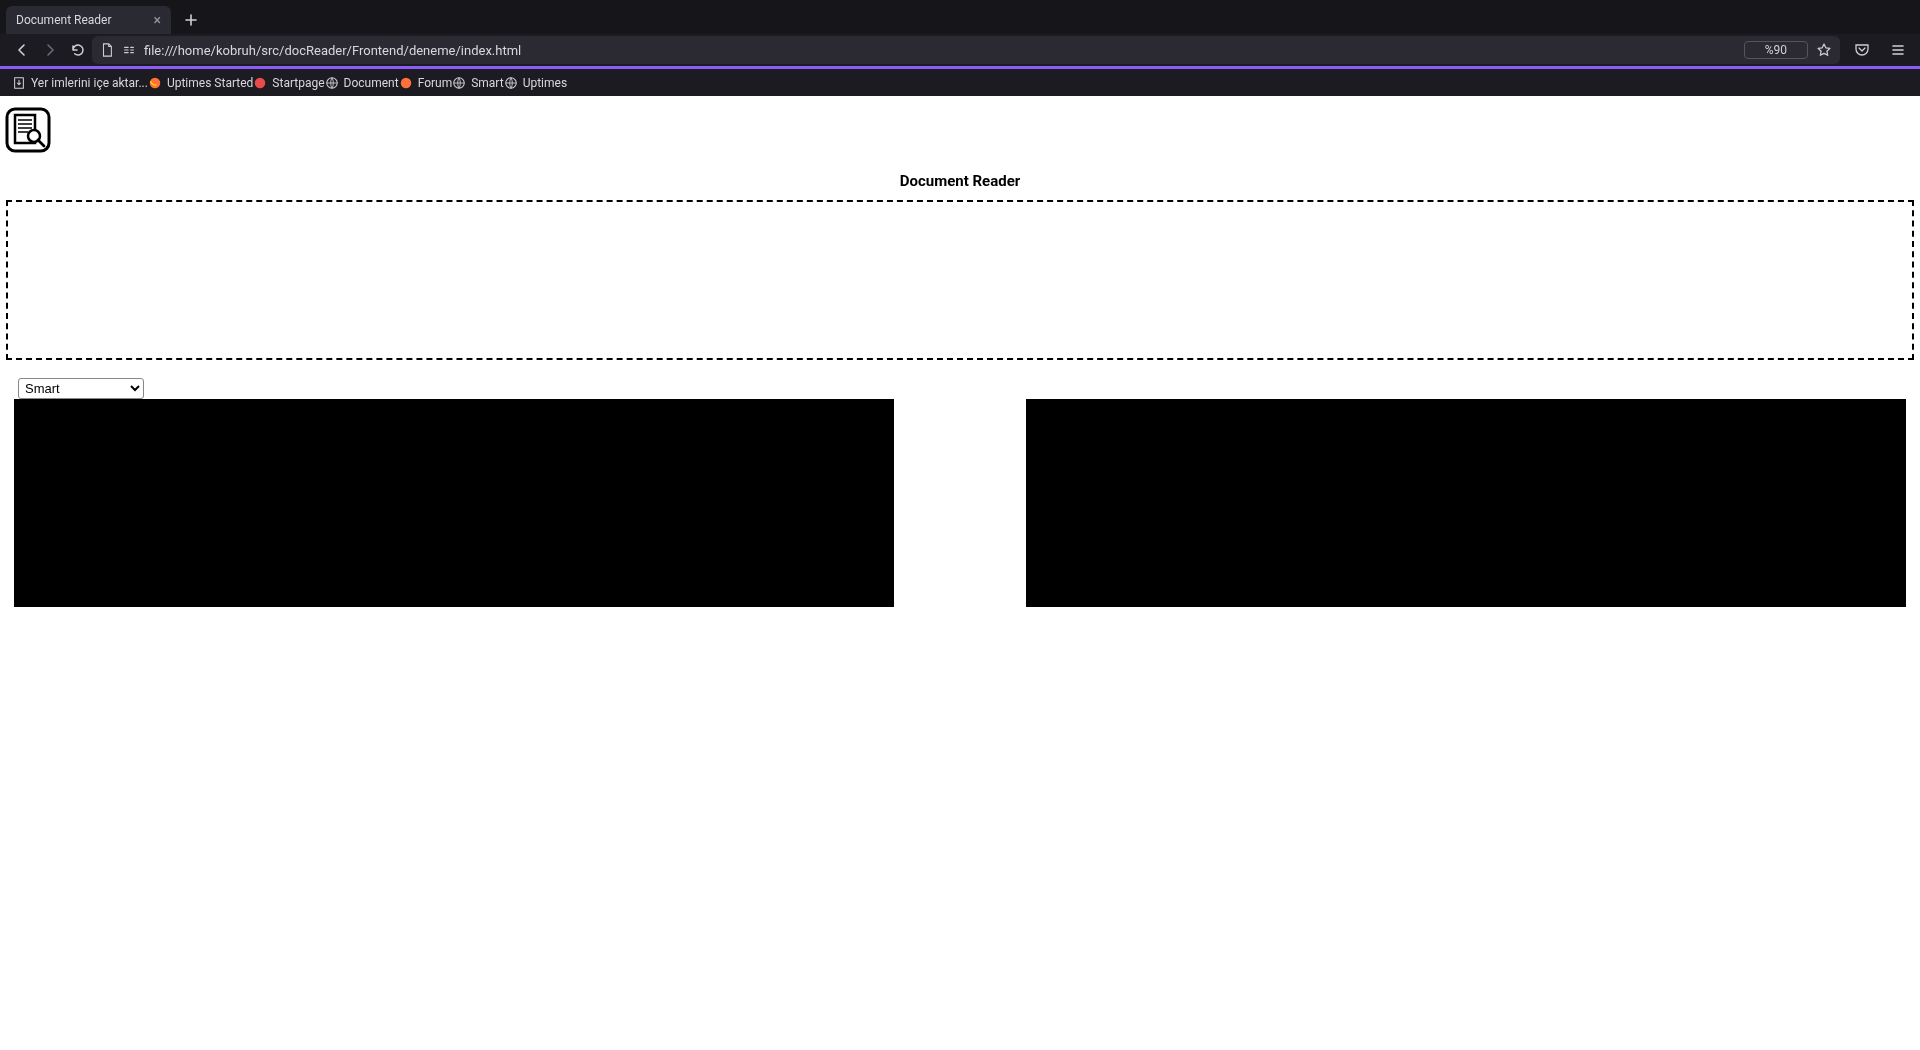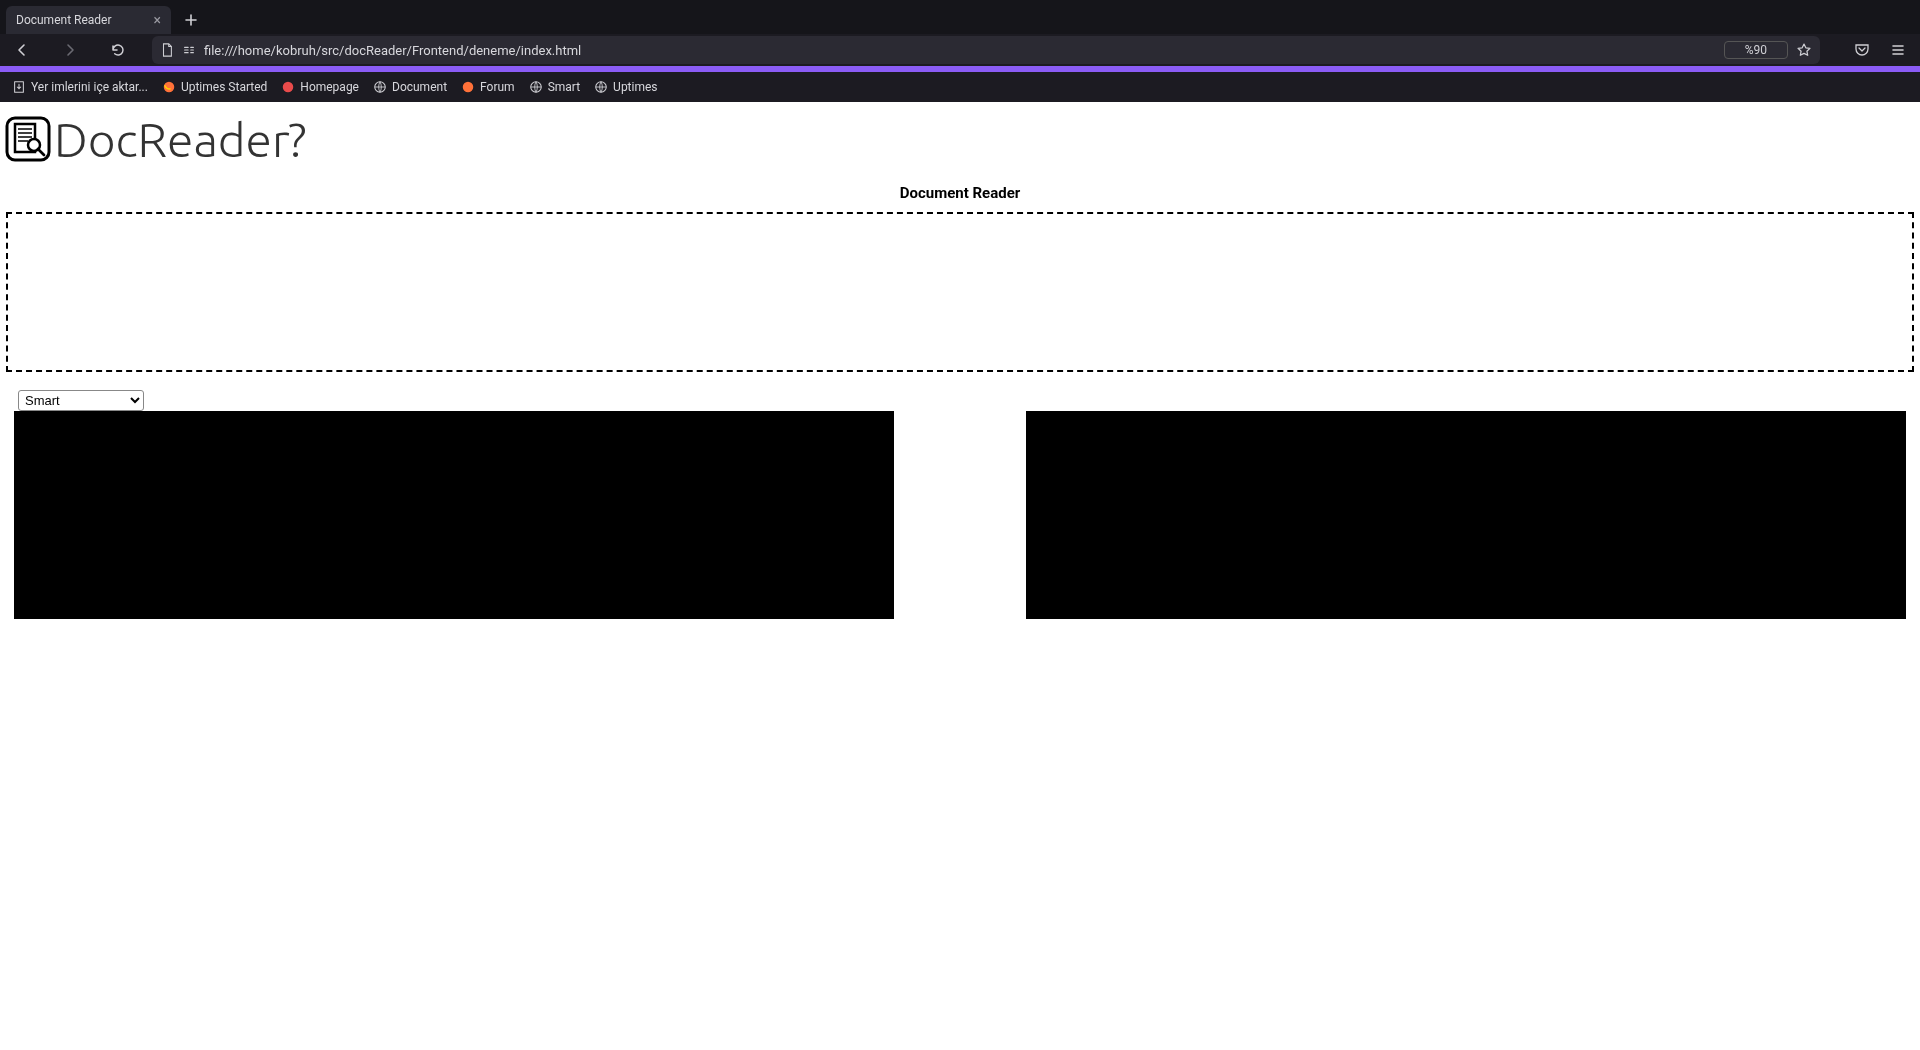--- a/index.html
+++ b/index.html
@@ -8,33 +8,33 @@
     
     .chrome { background: #15151a; color: #cfcfd4; display: flex; flex-direction: column; }
 
     
     .tabstrip { height: 34px; display: flex; align-items: flex-end; padding-left: 6px; gap: 6px; }
     .tab { background: #2a2a33; border-radius: 6px 6px 0 0; height: 28px; width: 165px; display: flex; align-items: center; padding: 0 10px; font-size: 12px; color: #d7d7dc; position: relative; }
     .tab .close { margin-left: auto; color: #9a9aa2; font-size: 14px; cursor: pointer; }
     .newtab { width: 28px; height: 28px; display: flex; align-items: center; justify-content: center; color: #cfcfd4; font-size: 16px; cursor: pointer; }
 
     
-    .toolbar { height: 32px; background: #1c1b22; display: flex; align-items: center; gap: 20px; padding: 0 8px; }
+    .toolbar { height: 32px; background: #1c1b22; display: flex; align-items: center; gap: 0; padding: 0 8px; }
     .toolbar .navbtn { width: 28px; height: 28px; display: flex; align-items: center; justify-content: center; color: #cfcfd4; border-radius: 4px; cursor: pointer; }
     .toolbar .navbtn.dim { color: #6a6a72; }
     .addressbar { flex: 1; background: #2b2a33; height: 28px; border-radius: 6px; display: flex; align-items: center; padding: 0 8px; gap: 8px; font-size: 13px; color: #d7d7dc; }
     .addressbar .url { flex: 1; white-space: nowrap; overflow: hidden; text-overflow: ellipsis; }
     .addressbar .pct { font-size: 12px; color: #cfcfd4; border: 1px solid #555; border-radius: 4px; padding: 1px 20px; }
     .addressbar svg.ico { flex-shrink: 0; }
 
     .right-icons { display: flex; align-items: center; gap: 8px; margin-left: 8px; }
     .right-icons .navbtn { width: 28px; height: 28px; }
 
     
-    .bmbar { height: 36px; background: #1c1b22; display: flex; align-items: center; gap: 14px; padding: 0 12px; border-top: 6px solid #8b5cf6; font-size: 12px; }
+    .bmbar { height: 30px; background: #1c1b22; display: flex; align-items: center; padding: 0 12px; border-top: 3px solid #8b5cf6; font-size: 12px; }
     .bm { display: flex; align-items: center; gap: 5px; color: #d7d7dc; cursor: pointer; }
     .bm svg { flex-shrink: 0; }
 
     
     .page { padding: 6px 4px 40px 4px; }
 
     .hdr { display: flex; align-items: center; gap: 2px; padding: 4px 0 0 0; }
     .logo { width: 48px; height: 48px; }
     .brand { font-size: 48px; font-weight: 300; color: #333; letter-spacing: 0px; font-family: "Segoe UI", Ubuntu, sans-serif; }
 
@@ -123,21 +123,21 @@
       <svg width="14" height="14" viewBox="0 0 16 16">
           <circle cx="8" cy="8" r="6" fill="#ff7139"></circle>
           <path d="M3 6c1 3 4 5 7 4" stroke="#fed502" stroke-width="1.5" fill="none"></path>
         </svg>
       <span>Uptimes Started</span>
     </div>
     <div class="bm">
       <svg width="14" height="14" viewBox="0 0 16 16">
           <circle cx="8" cy="8" r="6" fill="#e94b4b"></circle>
         </svg>
-      <span>Homepage</span>
+      <span>Startpage</span>
     </div>
     <div class="bm">
       <svg width="14" height="14" viewBox="0 0 16 16">
           <circle cx="8" cy="8" r="6" stroke="#cfcfd4" stroke-width="1.2" fill="none"></circle>
           <path d="M2 8h12M8 2c2 3 2 9 0 12M8 2c-2 3-2 9 0 12" stroke="#cfcfd4" stroke-width="1" fill="none"></path>
         </svg>
       <span>Document</span>
     </div>
     <div class="bm">
       <svg width="14" height="14" viewBox="0 0 16 16">
@@ -165,21 +165,20 @@
 <div class="page">
 
   <div class="hdr">
     <svg class="logo" width="48" height="48" viewBox="0 0 48 48">
       <rect x="3" y="3" width="42" height="42" rx="8" ry="8" stroke="#000" stroke-width="3" fill="none"></rect>
       <rect x="11" y="9" width="20" height="28" stroke="#000" stroke-width="2.5" fill="none"></rect>
       <path d="M14 14h14M14 18h14M14 22h14M14 26h10" stroke="#000" stroke-width="1.6"></path>
       <circle cx="30" cy="30" r="6" stroke="#000" stroke-width="2.5" fill="#fff"></circle>
       <path d="M34 34l6 6" stroke="#000" stroke-width="2.8" stroke-linecap="round"></path>
     </svg>
-    <span class="brand">DocReader?</span>
   </div>
 
   <div class="subtitle">Document Reader</div>
 
   <div class="dropzone"></div>
 
   <div class="modeselect">
     <select>
       <option>Smart</option>
     </select>

